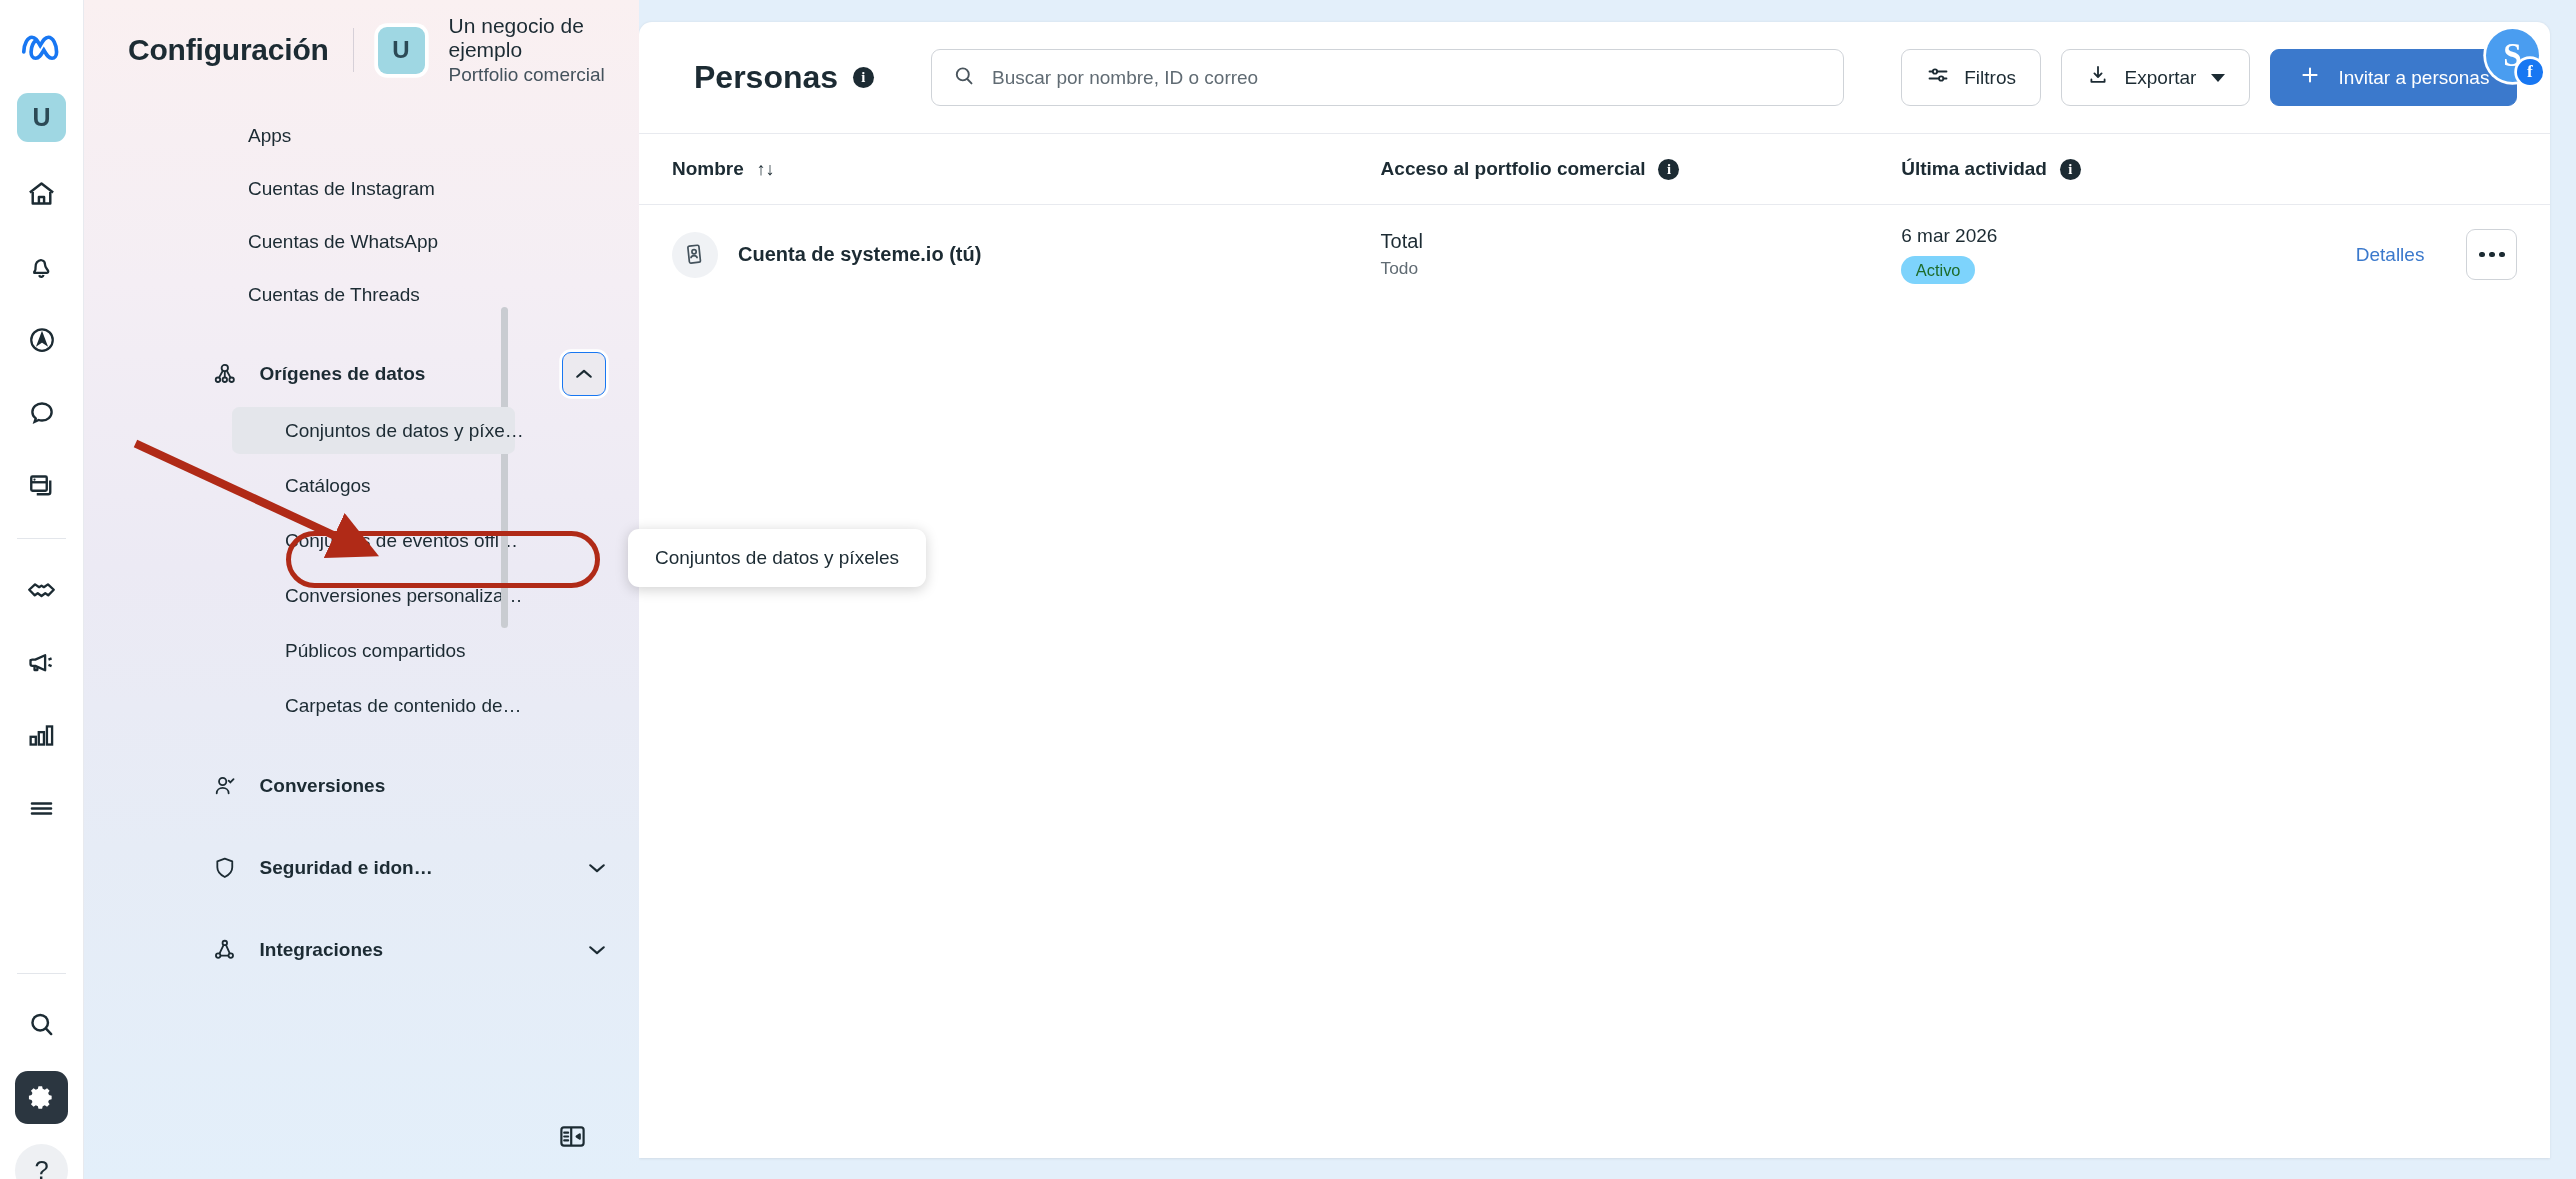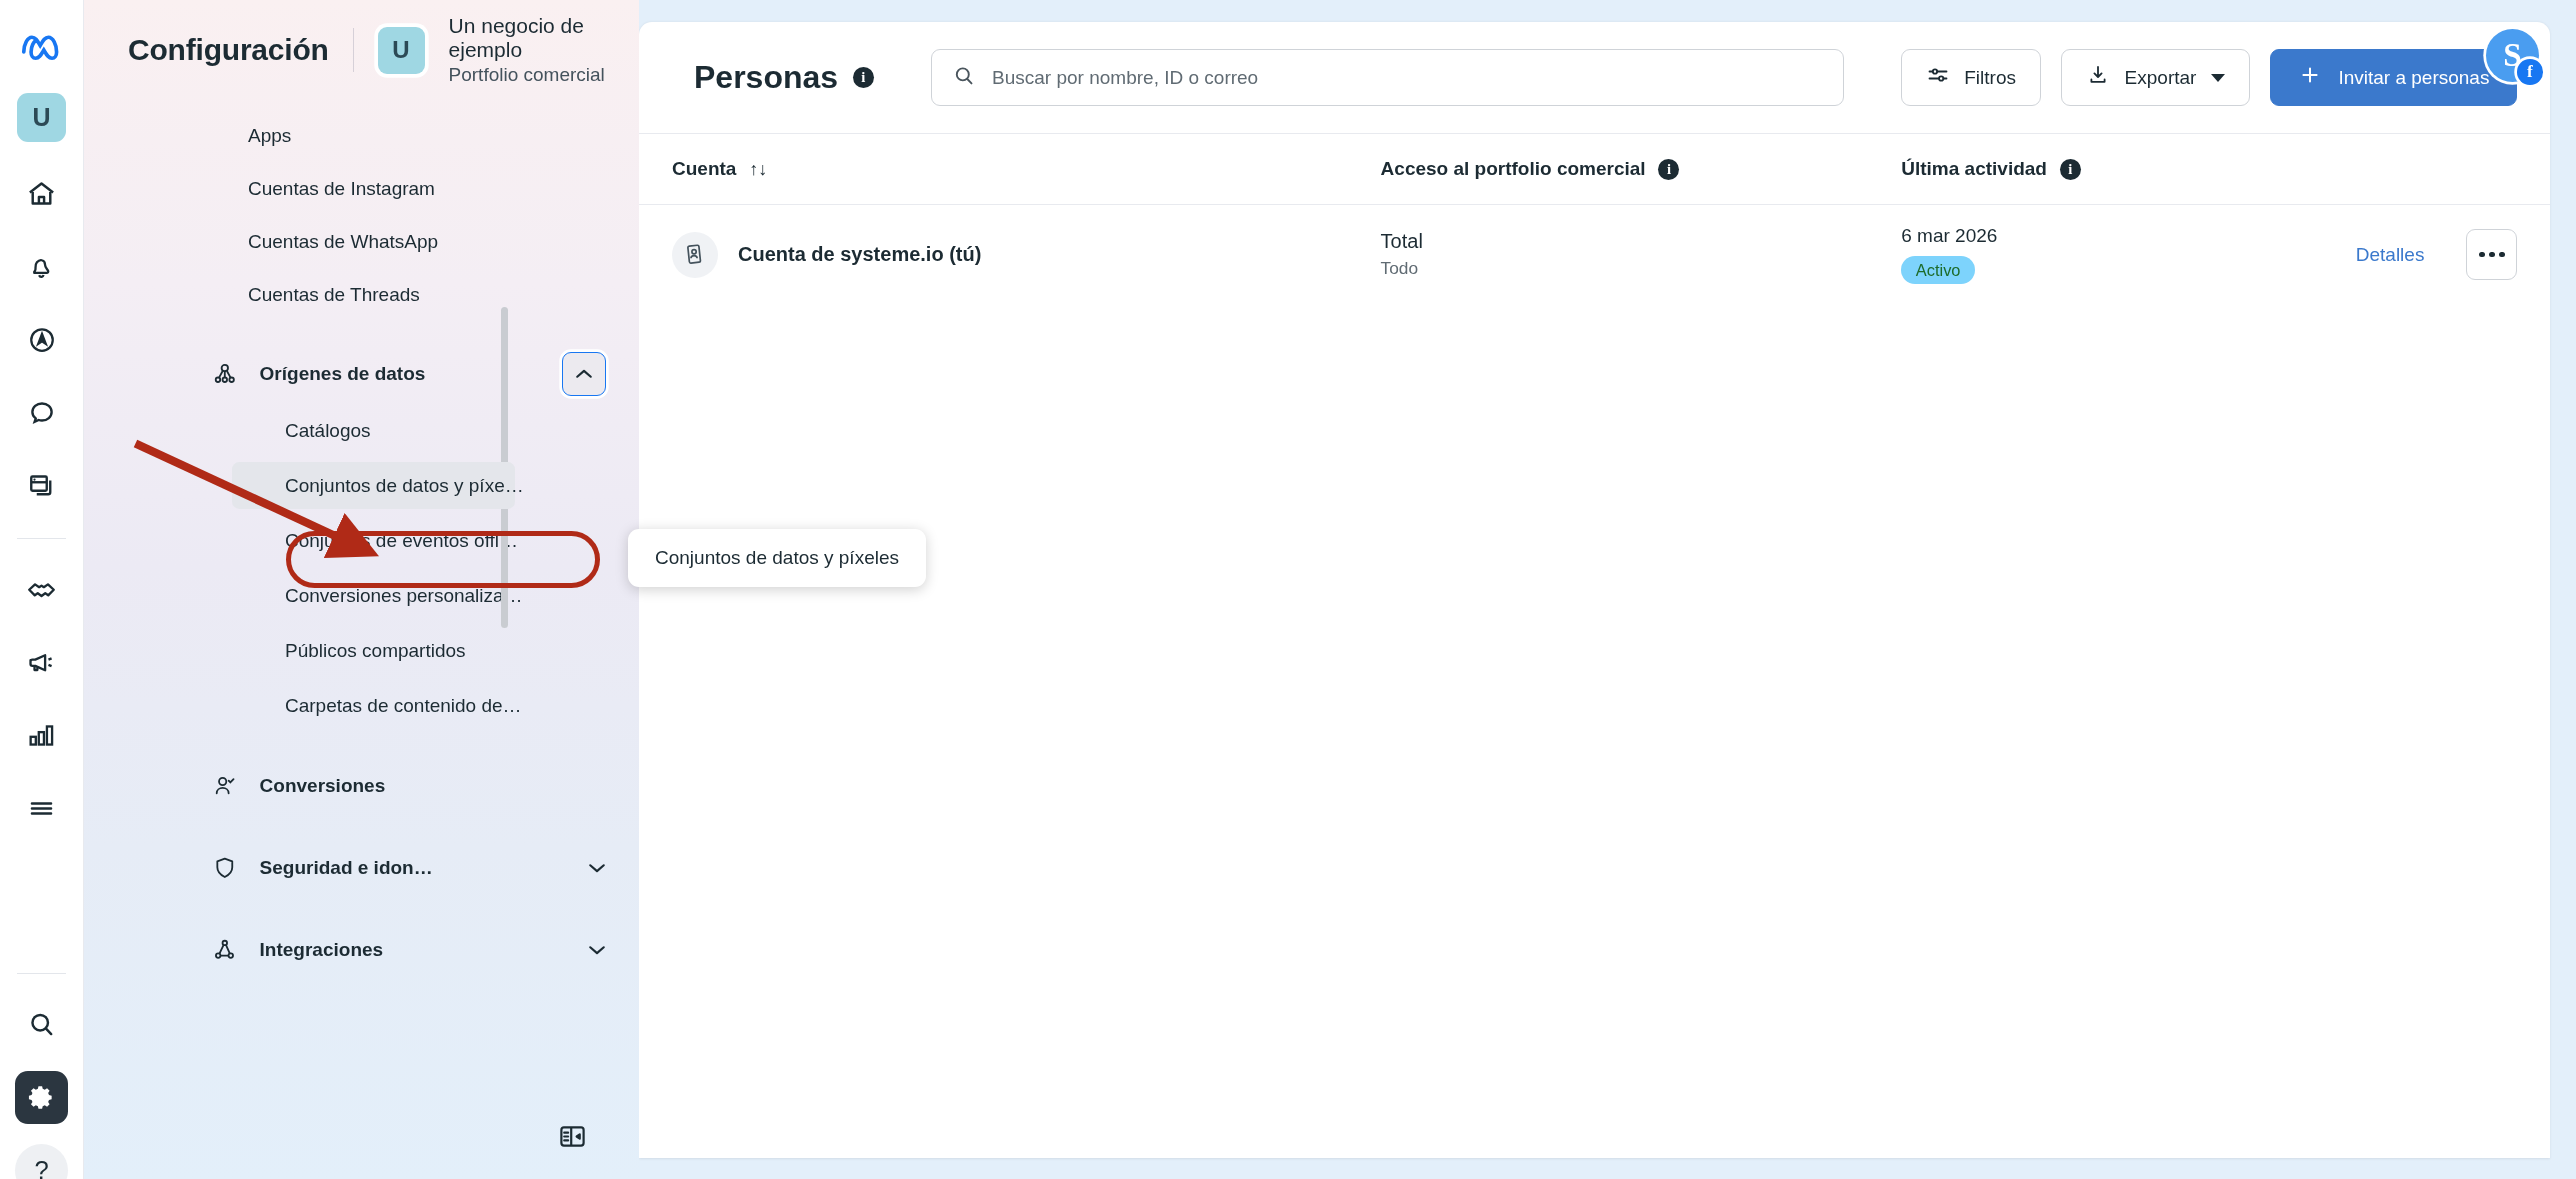--- a/index.html
+++ b/index.html
@@ -329,25 +329,25 @@
         </span>
         <span class="glabel">Orígenes de datos</span>
         <span class="chev-box">
           <svg width="18" height="12" viewBox="0 0 20 13" fill="none" stroke="#1c2b33" stroke-width="2.4" stroke-linecap="round" stroke-linejoin="round">
               <path d="M2.5 9.5 10 3l7.5 6.5"></path>
             </svg>
         </span>
       </div>
 
       <div class="nav-sub">
-        <div class="nav-item sub">Catálogos</div>
         <div class="nav-item sub selected" style="position:relative;z-index:1;">
           <span class="hl"></span>
           <span>Conjuntos de datos y píxe…</span>
         </div>
+        <div class="nav-item sub">Catálogos</div>
         <div class="nav-item sub">Conjuntos de eventos offl…</div>
         <div class="nav-item sub">Conversiones personaliza…</div>
         <div class="nav-item sub">Públicos compartidos</div>
         <div class="nav-item sub">Carpetas de contenido de…</div>
       </div>
 
       <div class="nav-group">
         <span class="gicon">
           <svg width="25.6" height="25.6" viewBox="0 0 24 24" fill="none" stroke="#1c2b33" stroke-width="1.7" stroke-linecap="round" stroke-linejoin="round">
               <circle cx="10" cy="8" r="3.4"></circle>
@@ -469,21 +469,21 @@
           </span>
           <span>Invitar a personas</span>
         </div>
       </div>
 
       <table class="people">
         <thead>
           <tr class="thead-row">
             <th class="col-name">
               <span class="th-inner">
-                <span>Cuenta</span>
+                <span>Nombre</span>
                 <span class="sort-ico">↑↓</span>
               </span>
             </th>
             <th class="col-access">
               <span class="th-inner">
                 <span>Acceso al portfolio comercial</span>
                 <span class="info-dot">i</span>
               </span>
             </th>
             <th class="col-activity">

